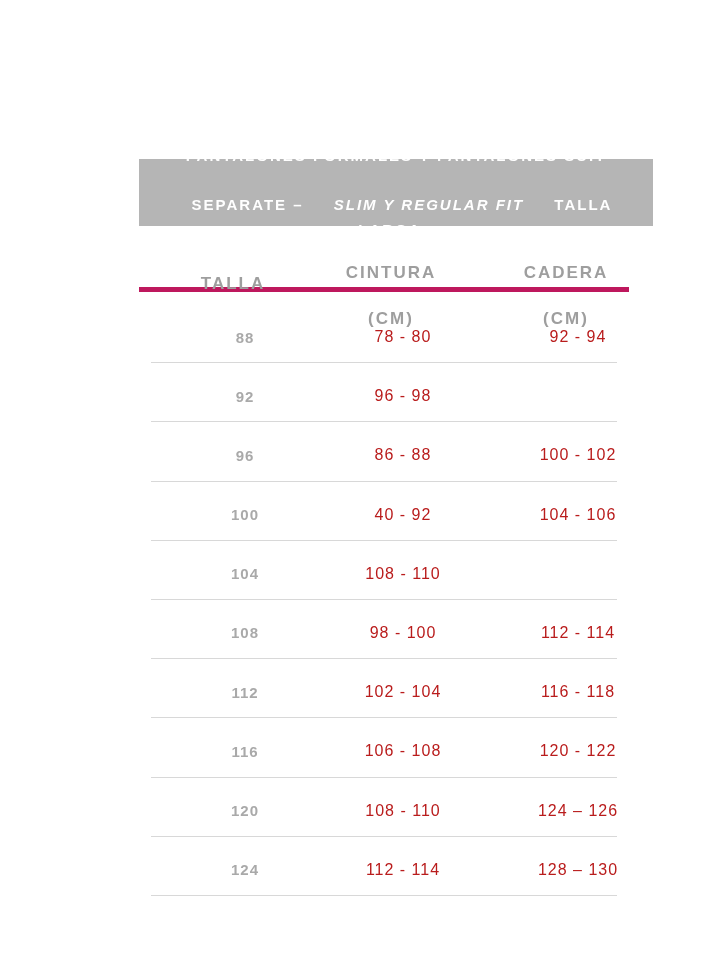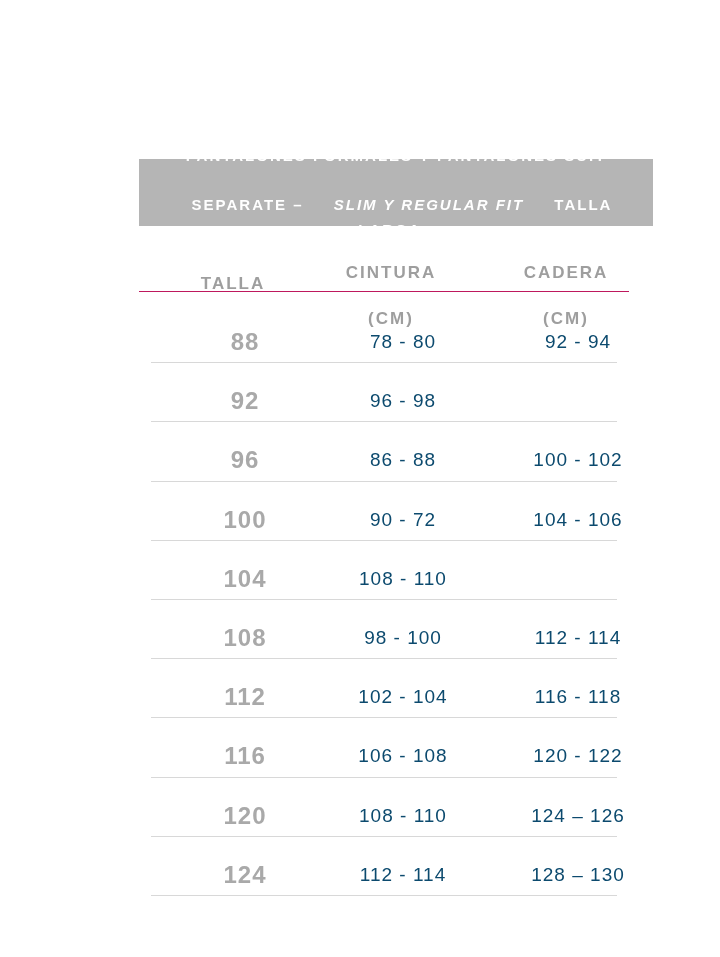--- a/index.html
+++ b/index.html
@@ -34,48 +34,48 @@
     letter-spacing: 2px;
     line-height: 25px;
   }
   .banner .italic { font-style: italic; }
   
   .thead {
     height: 66px;
     display: grid;
     grid-template-columns: 164px 152px 198px;
     align-items: center;
-    border-bottom: 1px solid #be185d;
+    border-bottom: 5px solid #be185d;
   }
   .th {
     text-align: center;
     color: #9e9e9e;
     font-size: 17px;
     font-weight: bold;
     letter-spacing: 2px;
     line-height: 22px;
   }
   
   .row {
     height: 59.2px;
     display: grid;
     grid-template-columns: 164px 152px 198px;
     align-items: center;
     border-bottom: 1px solid #d8d8d8;
   }
   .cell {
     text-align: center;
-    font-size: 19px;
+    font-size: 16px;
     letter-spacing: 1px;
-    color: #0c4a6e;
+    color: #b91c1c;
   }
   .cell.talla {
     color: #a9a9a9;
     font-weight: bold;
-    font-size: 24px;
+    font-size: 15px;
   }
 </style>
 </head>
 <body>
 
 <div class="page">
   <div class="content">
 
     <div class="banner">
       <div>PANTALONES FORMALES Y PANTALONES SUIT</div>
@@ -112,21 +112,21 @@
   </div>
 
   <div class="row">
     <div class="cell talla">96</div>
     <div class="cell">86 - 88</div>
     <div class="cell">100 - 102</div>
   </div>
 
   <div class="row">
     <div class="cell talla">100</div>
-    <div class="cell">90 - 72</div>
+    <div class="cell">40 - 92</div>
     <div class="cell">104 - 106</div>
   </div>
 
   <div class="row">
     <div class="cell talla">104</div>
     <div class="cell">108 - 110</div>
   </div>
 
   <div class="row">
     <div class="cell talla">108</div>

